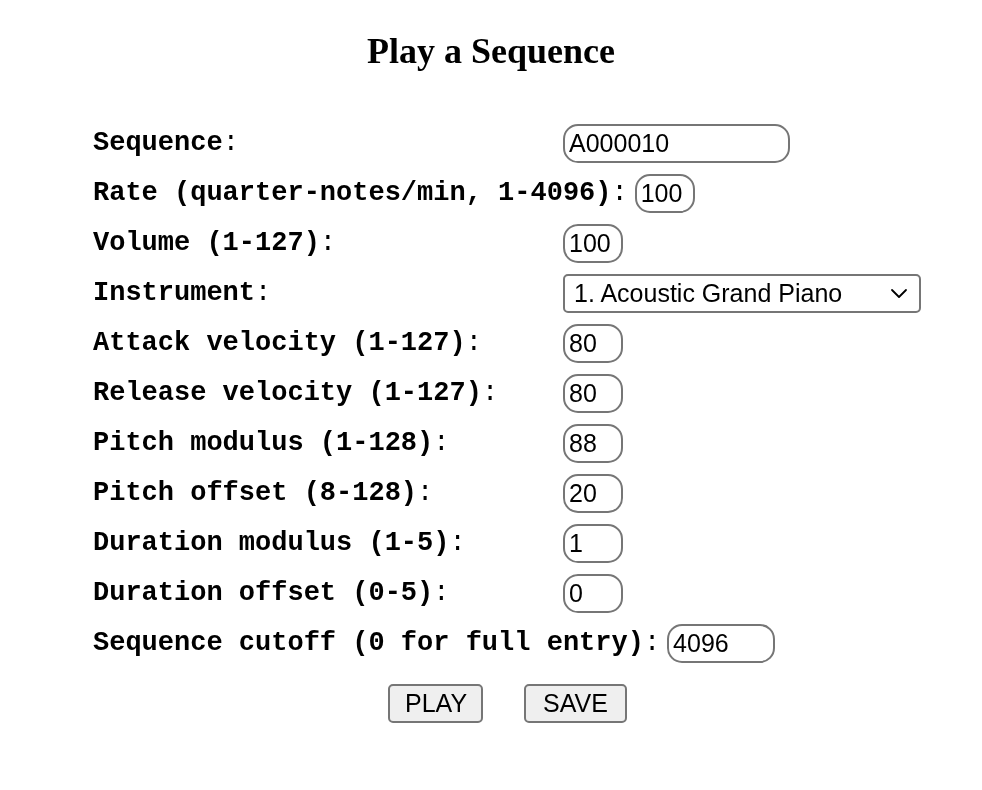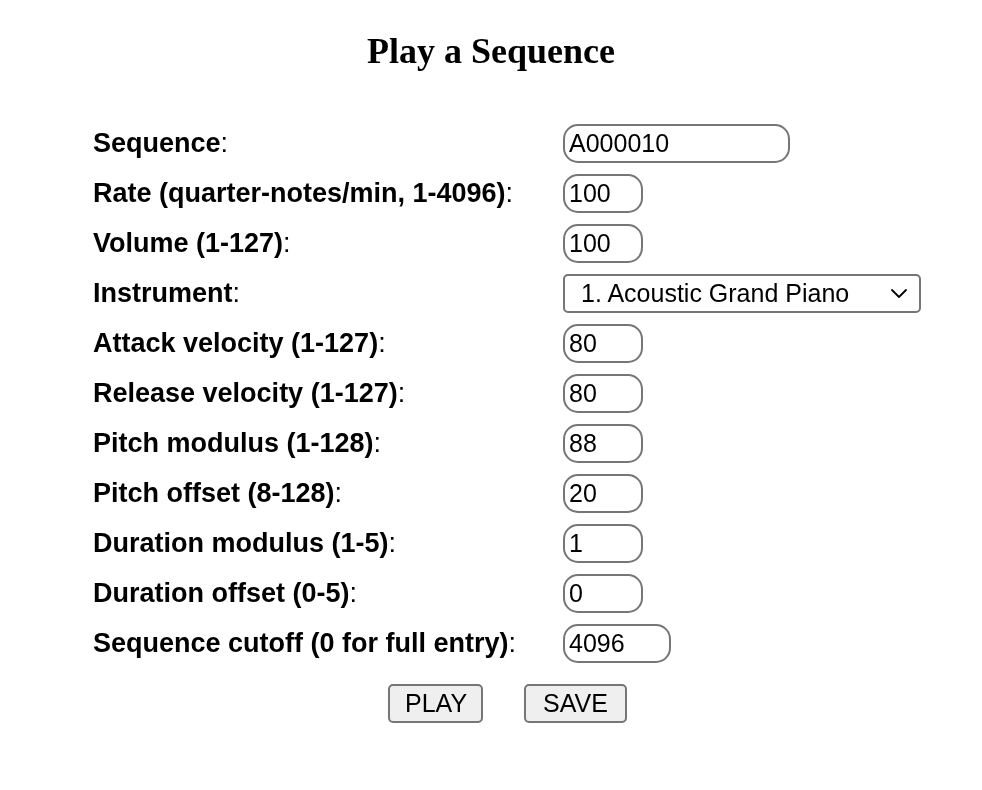--- a/index.html
+++ b/index.html
@@ -38,21 +38,21 @@
   }
 
   .form-row {
     height: 50px;
     display: flex;
     align-items: center;
     white-space: nowrap;
   }
 
   .field-label {
-    font-family: Liberation Sans, sans-serif;
+    font-family: Liberation Mono, monospace;
     font-size: 27px;
     font-weight: bold;
     line-height: 34px;
     display: inline-block;
   }
   .field-label .colon {
     font-weight: normal;
   }
 
   
@@ -73,28 +73,28 @@
     border: 2px solid #767676;
     border-radius: 15px;
     background: #ffffff;
     color: #000000;
     font-family: "Liberation Sans", "DejaVu Sans", sans-serif;
     font-size: 25px;
     line-height: 31px;
     outline: none;
   }
   input.w-seq   { width: 227px; }
-  input.w-num   { width: 80px; }
+  input.w-num   { width: 60px; }
   input.w-cut   { width: 108px; }
 
   select.sel {
     box-sizing: border-box;
     width: 358px;
     height: 39px;
-    padding: 1px 30px 1px 16px;
+    padding: 1px 30px 1px 9px;
     border: 2px solid #767676;
     border-radius: 5px;
     background-color: #ffffff;
     color: #000000;
     font-family: "Liberation Sans", "DejaVu Sans", sans-serif;
     font-size: 25px;
     line-height: 31px;
     outline: none;
     -webkit-appearance: none;
     -moz-appearance: none;

